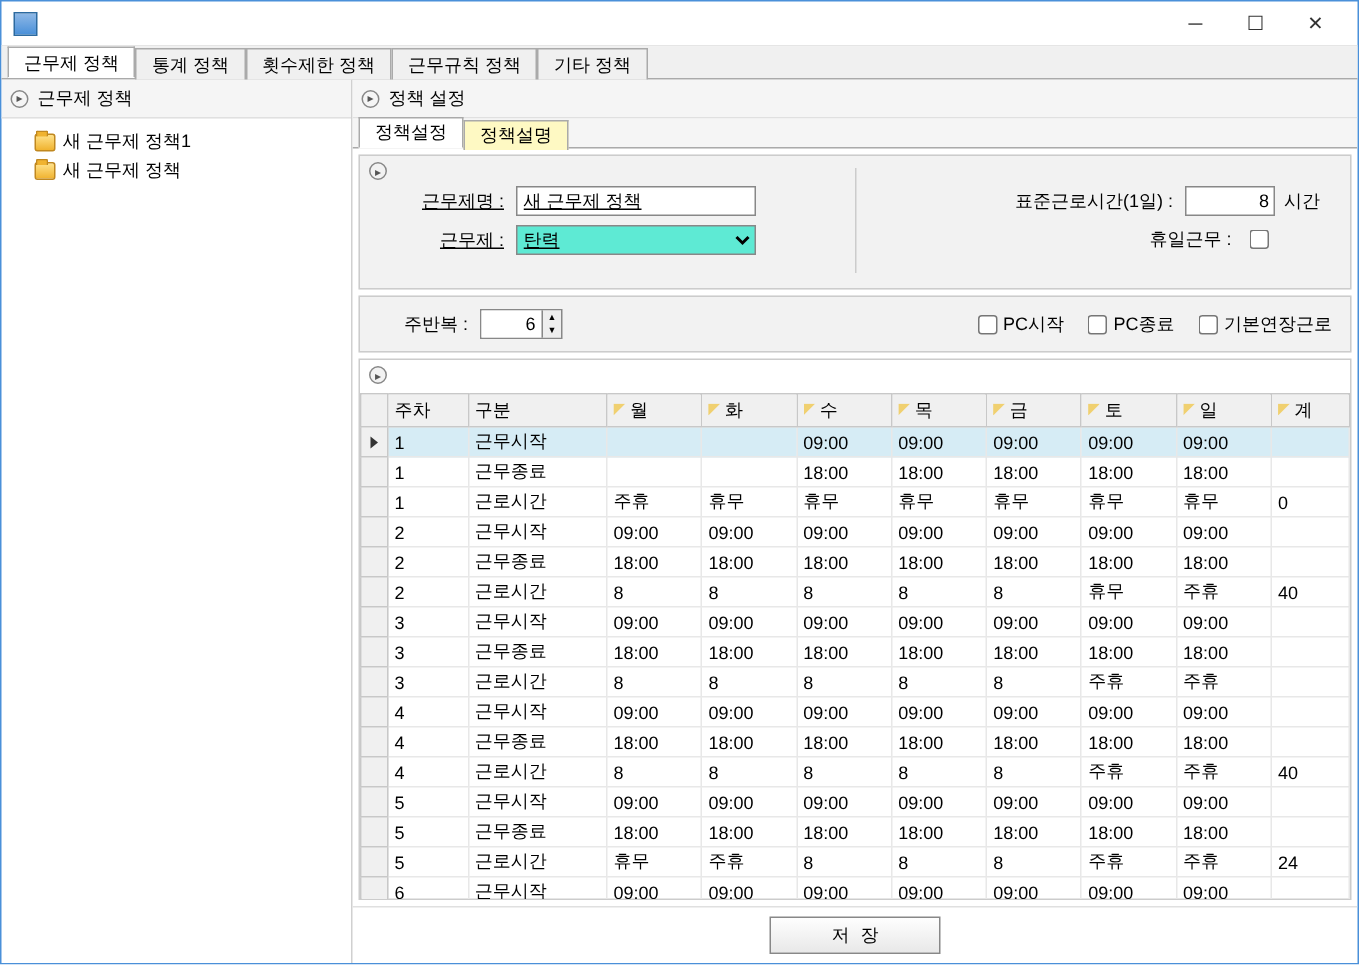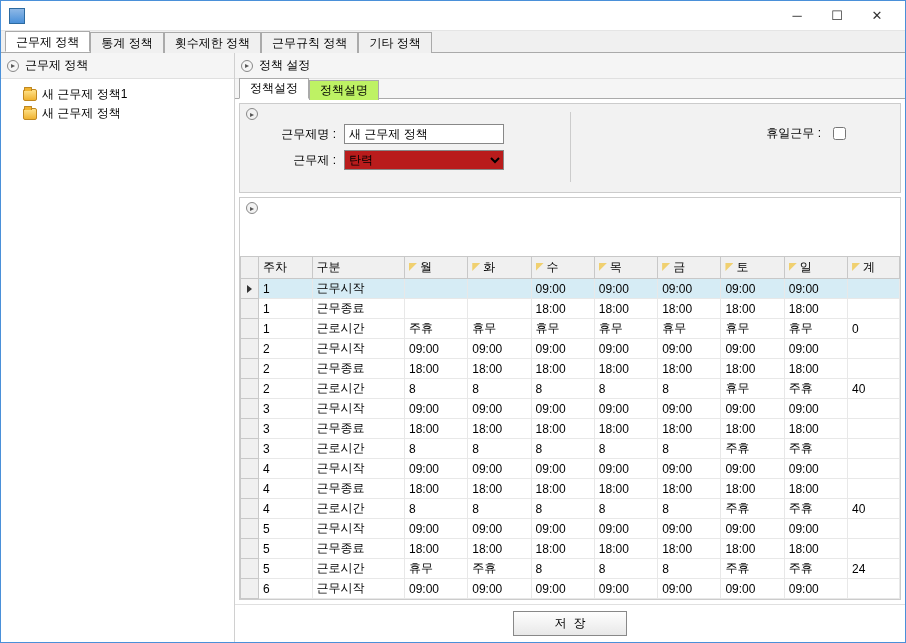--- a/index.html
+++ b/index.html
@@ -127,21 +127,21 @@
   padding-left: 4px;
   border-bottom: 1px solid #aaa;
   background: #f5f5f5;
   height: 20px;
   align-items: center;
 }
 .subtabs .stab {
   padding: 1px 10px;
   border: 1px solid #aaa;
   border-bottom: none;
-  background: #bef264;
+  background: #fef9c3;
   font-size: 12px;
   position: relative;
   top: 1px;
 }
 .subtabs .stab.active {
   background: #fff;
   top: 0;
   border-bottom: 1px solid #fff;
 }
 .settings-area {
@@ -162,38 +162,38 @@
   top: 4px; left: 6px;
 }
 .group-body {
   padding: 8px 10px 10px 10px;
   display: flex;
 }
 .group1-left, .group1-right {
   flex: 1;
   padding: 6px 10px;
 }
-.group1-left { border-right: 1px solid #ccc; }
+.group1-left { border-right: 1px solid #ccc; text-decoration: underline; }
 .form-row {
   display: flex;
   align-items: center;
   margin: 6px 0;
 }
 .form-row .lbl { width: 76px; text-align: right; margin-right: 8px; }
 .form-row .lbl-r { text-align: right; margin-right: 8px; }
 .txt-input {
   border: 1px solid #888;
   background: #fff;
   padding: 2px 4px;
   height: 20px;
   font-size: 12px;
 }
 .select-input {
   border: 1px solid #888;
-  background: #b91c1c;
+  background: #5eead4;
   height: 20px;
   font-size: 12px;
 }
 .num-input {
   border: 1px solid #888;
   background: #fff;
   text-align: right;
   padding: 2px 3px;
   height: 20px;
   width: 60px;
@@ -232,21 +232,20 @@
   overflow: hidden;
   background: #fff;
   position: relative;
 }
 .grid-group .group-collapse { top: 4px; left: 6px; z-index: 2; background: #f2f2f2; }
 .grid-wrapper {
   flex: 1;
   overflow: hidden;
   display: flex;
   margin-top: 22px;
-  align-items: flex-end;
 }
 .grid-scroll {
   flex: 1;
   overflow-y: scroll;
   overflow-x: hidden;
 }
 table.grid {
   border-collapse: collapse;
   width: 100%;
   font-size: 12px;
@@ -363,28 +362,58 @@
               </div>
               <div class="form-row">
                 <span class="lbl">근무제 :</span>
                 <select class="select-input" style="width:160px">
                   <option>탄력</option>
                 </select>
               </div>
             </div>
             <div class="group1-right">
               <div class="form-row" style="justify-content:flex-end">
+                <span class="lbl-r">표준근로시간(1일) :</span>
+                <input class="num-input" value="8" style="">
+                <span style="margin-left:6px">시간</span>
+              </div>
+              <div class="form-row" style="justify-content:flex-end">
                 <span class="lbl-r">휴일근무 :</span>
                 <input type="checkbox" class="chk" style="">
                 <span style="width:30px"></span>
               </div>
             </div>
           </div>
         </div>
 
+        <div class="group">
+          <div class="group2-body">
+            <span style="width:60px;text-align:right;margin-right:8px">주반복 :</span>
+            <span class="spinner">
+              <input value="6" style="">
+              <span class="btns">
+                  <span>▲</span>
+                  <span>▼</span>
+                </span>
+            </span>
+            <span class="spacer-flex"></span>
+            <label class="chk-row">
+                <input type="checkbox" class="chk" style="">
+                <span>PC시작</span>
+              </label>
+            <label class="chk-row">
+                <input type="checkbox" class="chk" style="">
+                <span>PC종료</span>
+              </label>
+            <label class="chk-row">
+                <input type="checkbox" class="chk" style="">
+                <span>기본연장근로</span>
+              </label>
+          </div>
+        </div>
 
         <div class="grid-group">
           <span class="collapse-icon group-collapse">▸</span>
           <div class="grid-wrapper">
             <div class="grid-scroll">
               <table class="grid">
                 <thead>
                     <tr id="grid-head">
                       <th style="width: 18px;"></th>
                       <th>주차</th>

